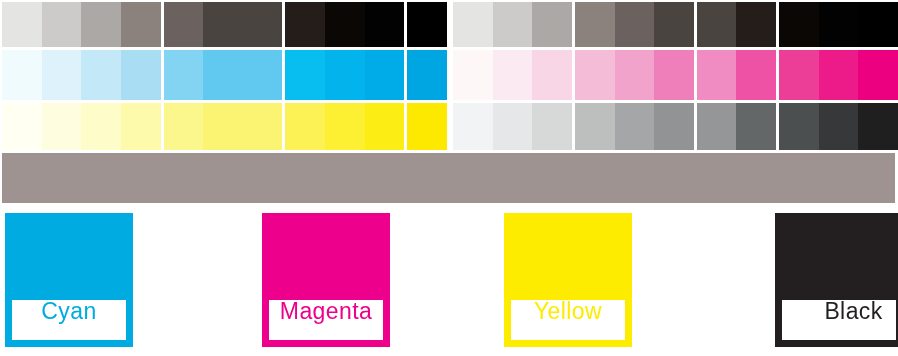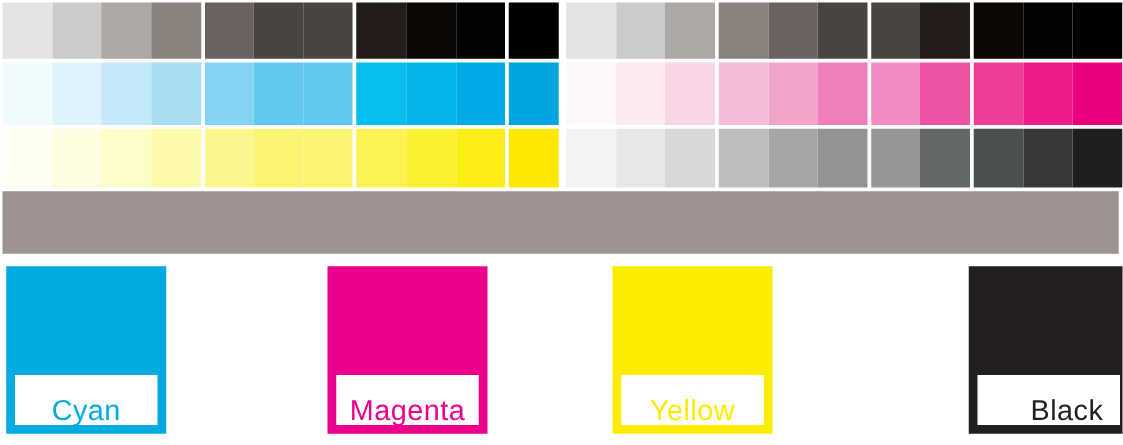--- a/index.html
+++ b/index.html
@@ -73,34 +73,34 @@
     box-sizing: border-box;
   }
   .swatch-label-box {
     position: absolute;
     left: 7px;
     right: 7px;
     bottom: 7px;
     height: 40px;
     background: #ffffff;
     display: flex;
-    align-items: flex-end;
+    align-items: flex-start;
     justify-content: center;
   }
   .swatch-label-text {
     font-family: "Liberation Sans", sans-serif;
     font-size: 23px;
     font-weight: 400;
     letter-spacing: 0.4px;
     line-height: 1;
   }
 
   #swatch-cyan    { left: 5px; }
   #swatch-magenta { left: 262px; }
-  #swatch-yellow  { left: 490px; }
+  #swatch-yellow  { left: 504px; }
   #swatch-black   { left: 775px; }
 </style>
 </head>
 <body>
 
 <div id="test-page">
 
   <div class="ramp-row" id="row-gray-top">
       <div class="ramp-half" style="width: 445px; margin-left: 2px;">
         <div class="ramp-group" style="margin-right: 3px;">

